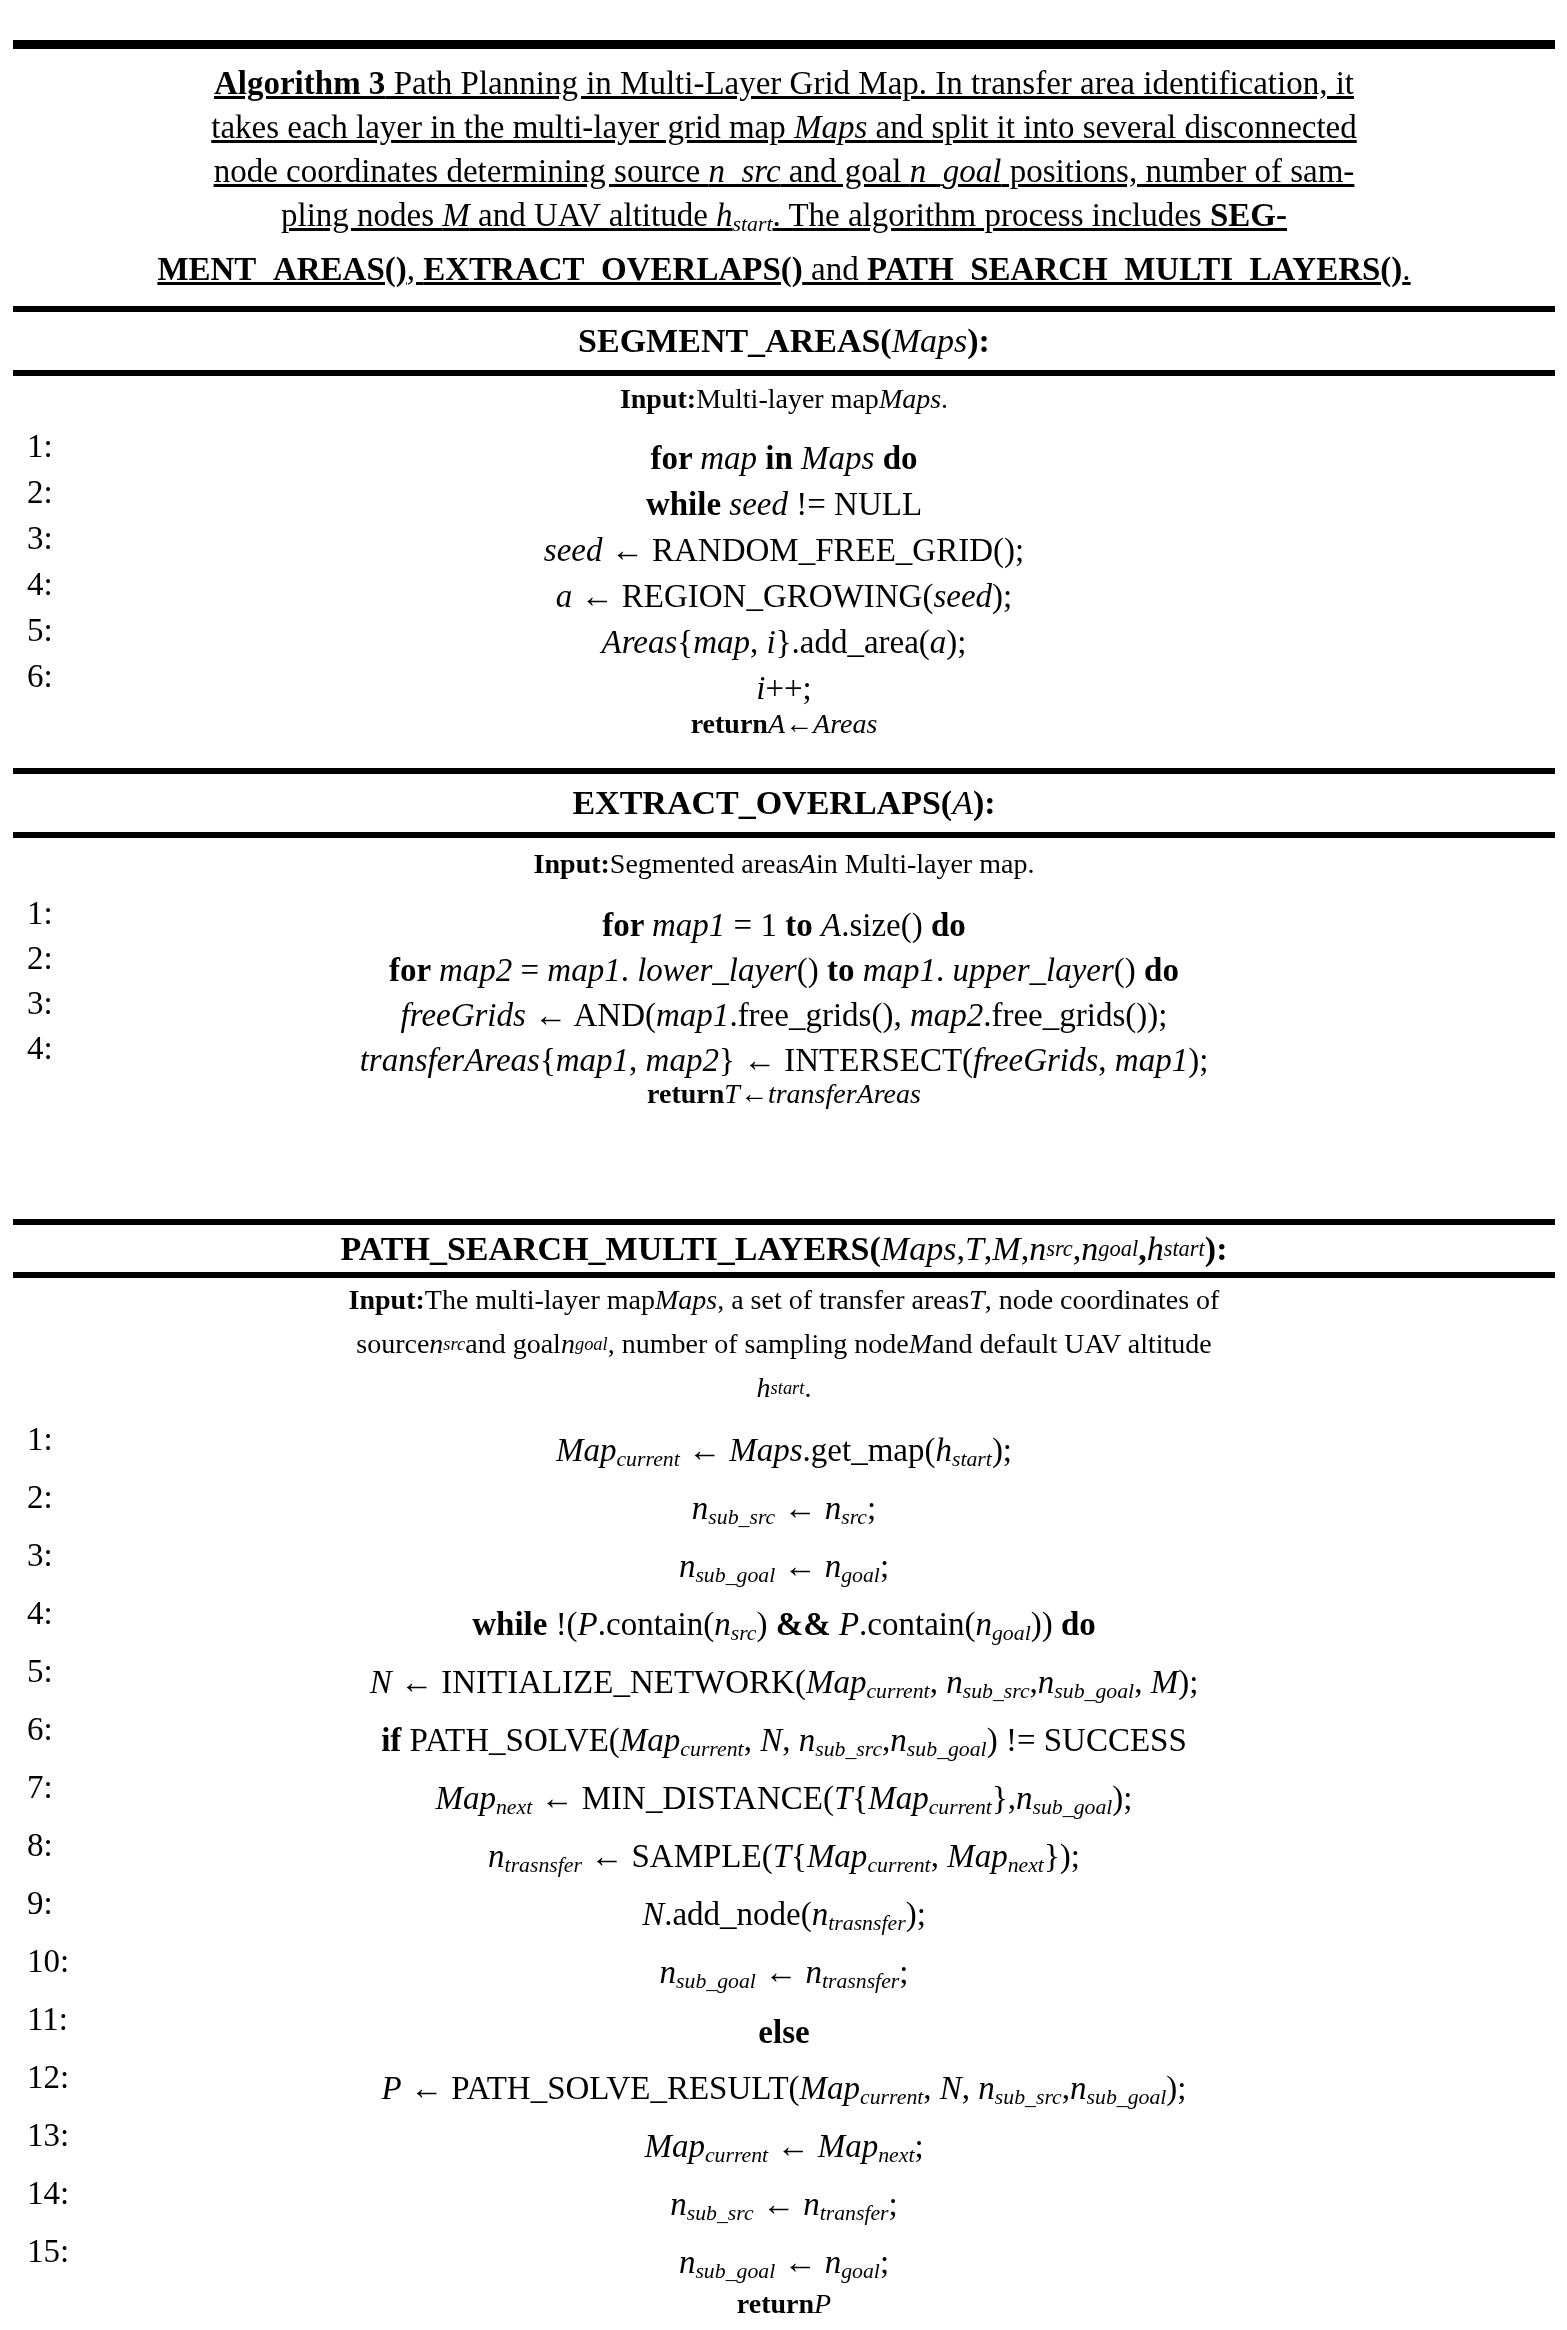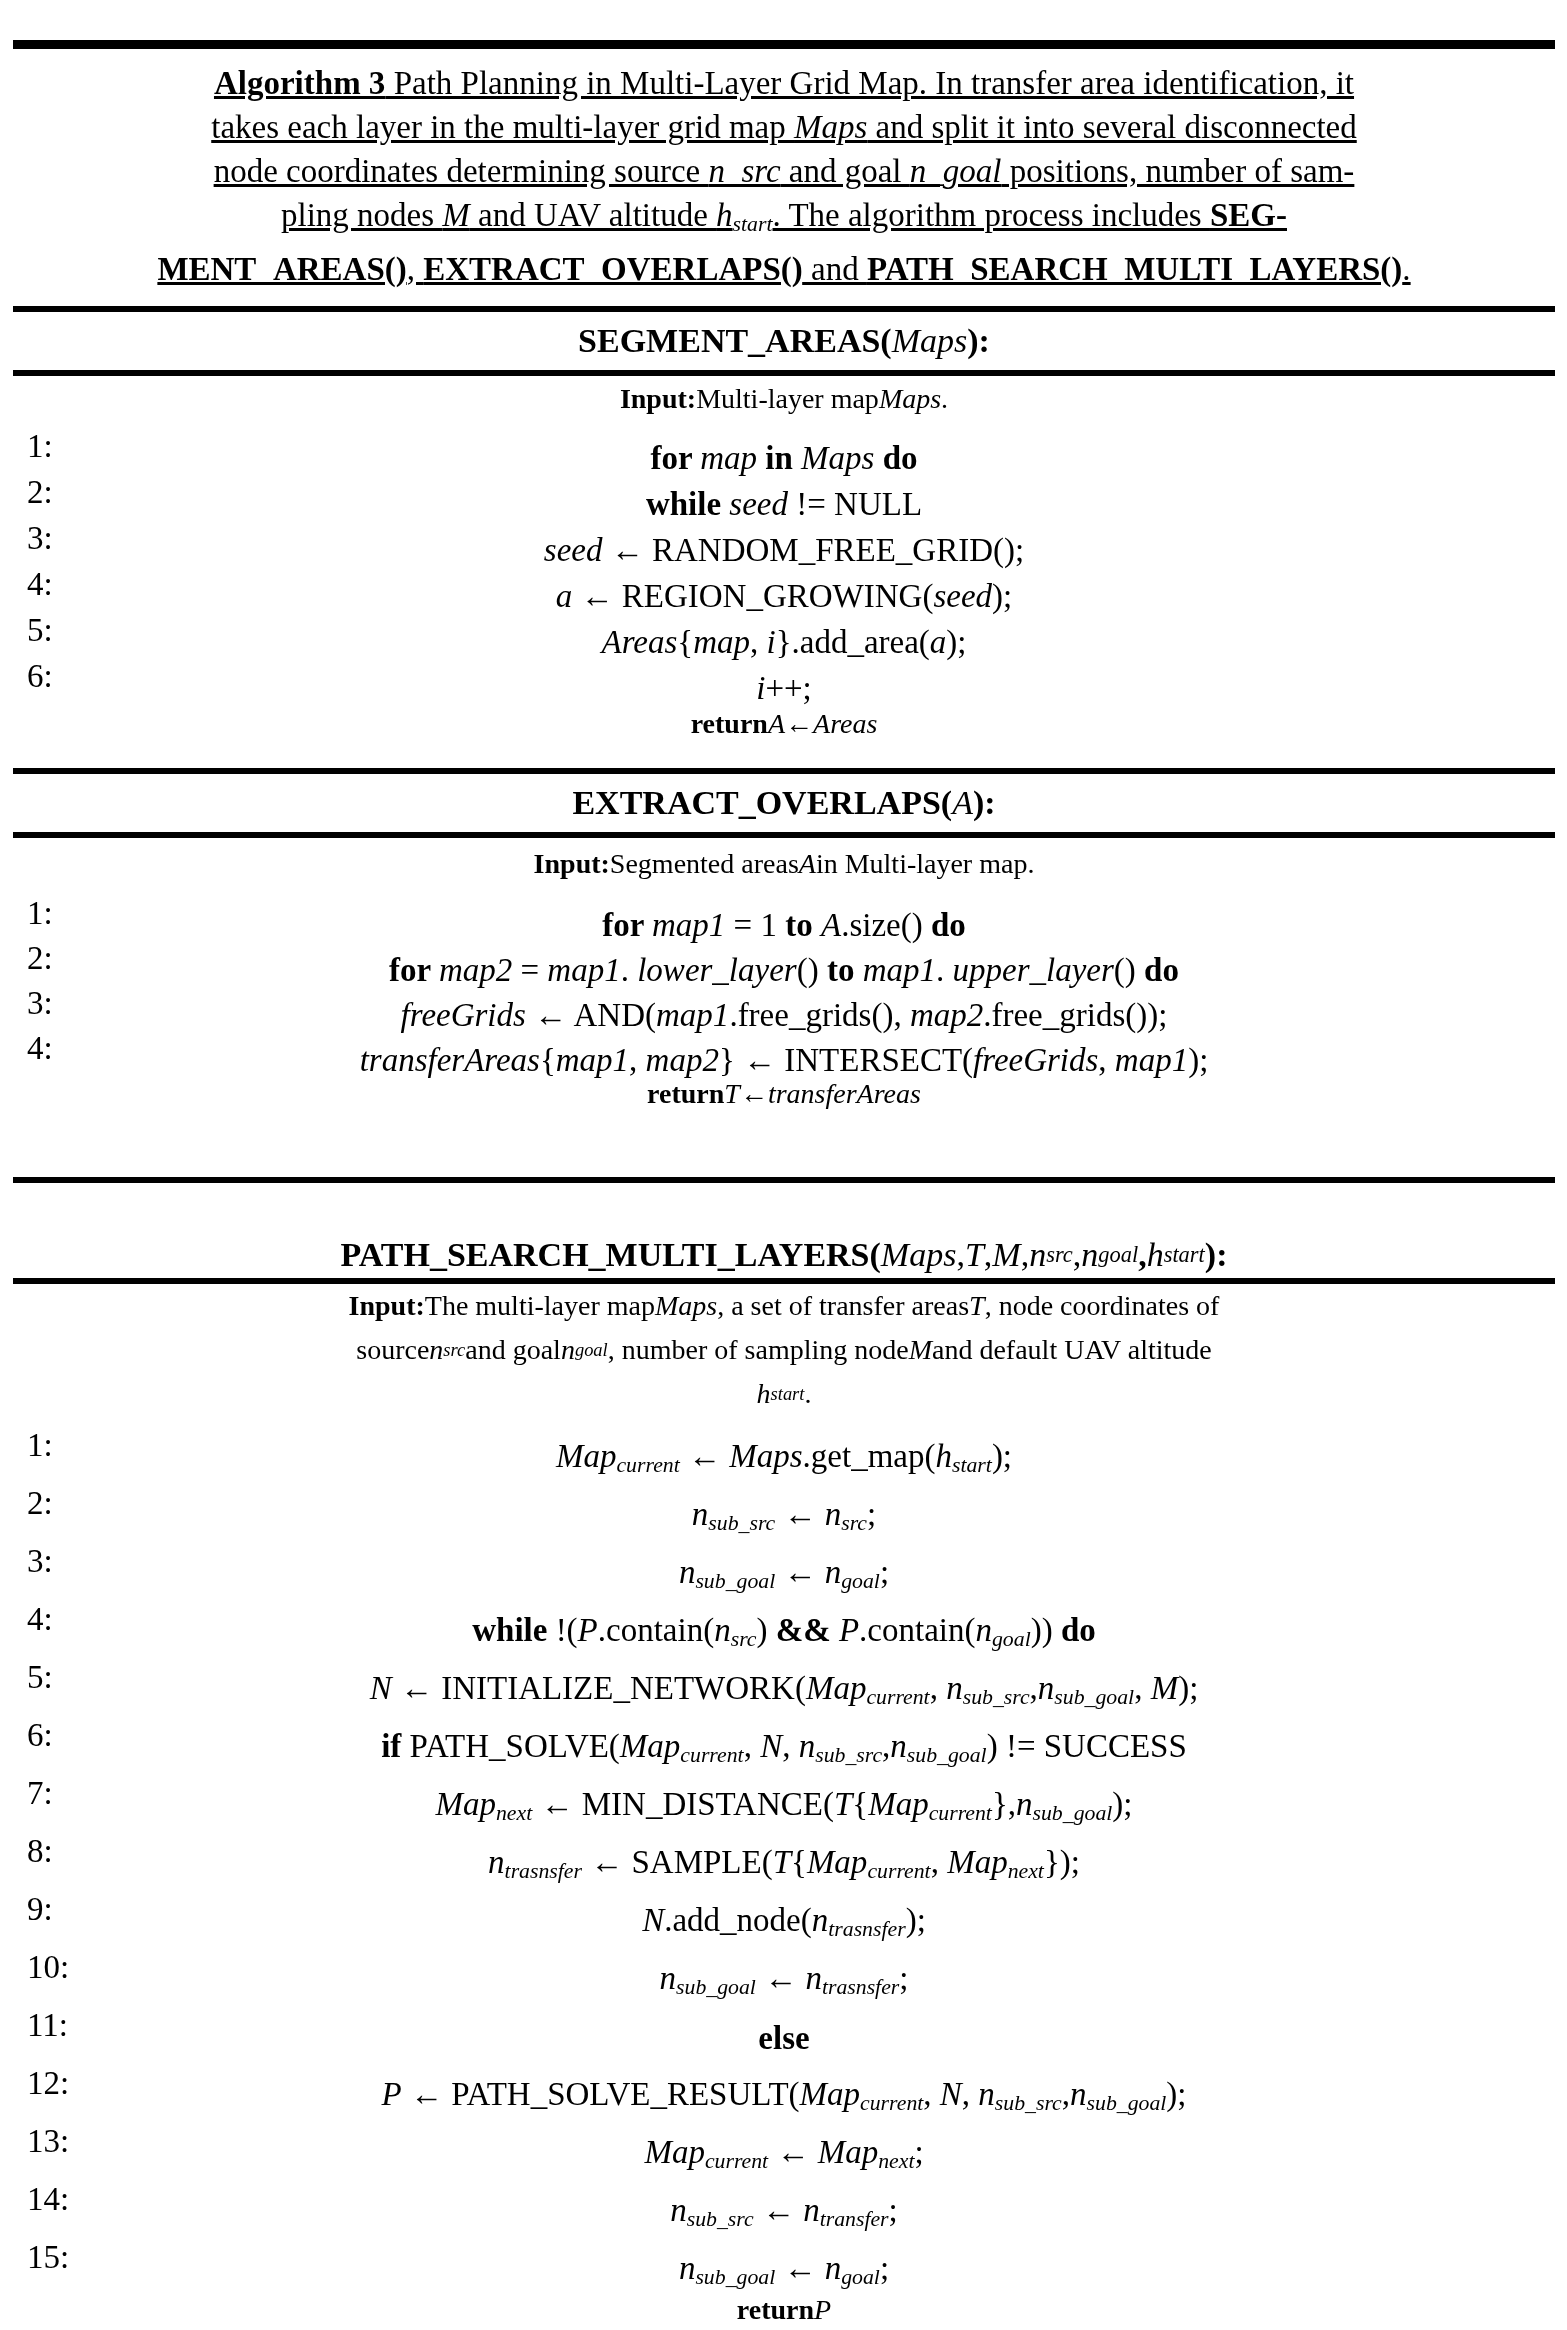--- a/index.html
+++ b/index.html
@@ -38,21 +38,21 @@
 
   
   .sec-title {
     height: 58px;
     display: flex;
     align-items: center;
     justify-content: center;
     font-size: 34px;
     white-space: nowrap;
   }
-  .sec3 .sec-title { height: 47px; margin-top: 48px; }
+  .sec3 .sec-title { height: 47px; }
 
   
   .input-line, .return-line {
     display: flex;
     align-items: center;
     justify-content: center;
     font-size: 28px;
     white-space: nowrap;
   }
   .code-row {
@@ -73,21 +73,21 @@
   .line-content { white-space: nowrap; margin-top: 26px; }
 
   .sec1 .input-line  { height: 47px; }
   .sec1 .code-row    { height: 46px; }
   .sec1 .return-line { height: 51px; }
   .sec1 { padding-bottom: 18.6px; }
 
   .sec2 .input-line  { height: 52px; }
   .sec2 .code-row    { height: 45px; }
   .sec2 .return-line { height: 47px; }
-  .sec2 { padding-bottom: 60px; }
+  .sec2 { padding-bottom: 102px; }
 
   .sec3 .input-line  { height: 44px; }
   .sec3 .code-row    { height: 58px; }
   .sec3 .return-line { height: 47px; }
   .sec3 { padding-bottom: 0; }
 
   
   .sg-r { font-style: normal; font-weight: normal; }
   .sg-b { font-weight: bold; }
   .sg-i { font-style: italic; }

